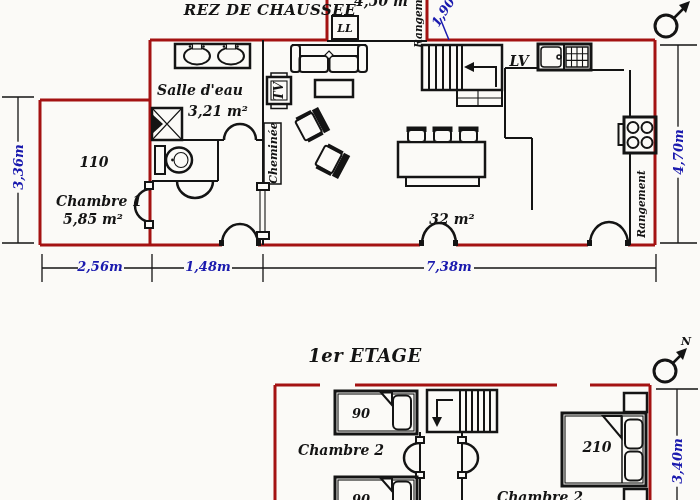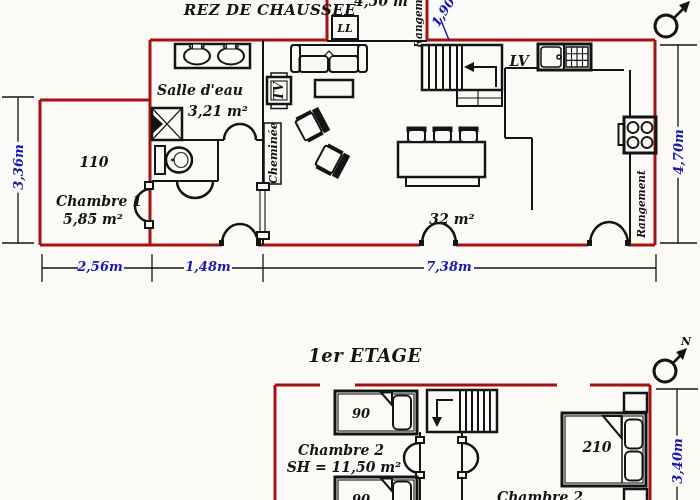--- a/index.html
+++ b/index.html
@@ -281,19 +281,18 @@
 <span class="lbl rot pad blue" style="left:678px;top:152px">4,70m</span>
 <span class="lbl rot pad blue" style="left:18px;top:167px">3,36m</span>
 <span class="lbl blue" style="left:100px;top:266px">2,56m</span>
 <span class="lbl blue" style="left:208px;top:266px">1,48m</span>
 <span class="lbl blue" style="left:449px;top:266px">7,38m</span>
 
 <span class="lbl title" style="left:317px;top:356px;font-size:18px">1er ETAGE</span>
 <span class="lbl" style="left:361px;top:413px;font-size:13px">90</span>
 <span class="lbl" style="left:361px;top:499px;font-size:13px">90</span>
 <span class="lbl" style="left:341px;top:450px">Chambre 2</span>
-<span class="lbl" style="left:344px;top:467px">SH = 11,50 m²</span>
 <span class="lbl" style="left:597px;top:447px">210</span>
 <span class="lbl" style="left:540px;top:497px">Chambre 2</span>
 <span class="lbl rot pad blue" style="left:677px;top:461px">3,40m</span>
 <span class="lbl small" style="left:686px;top:341px">N</span>
 
 </div>
 
 </body></html>

